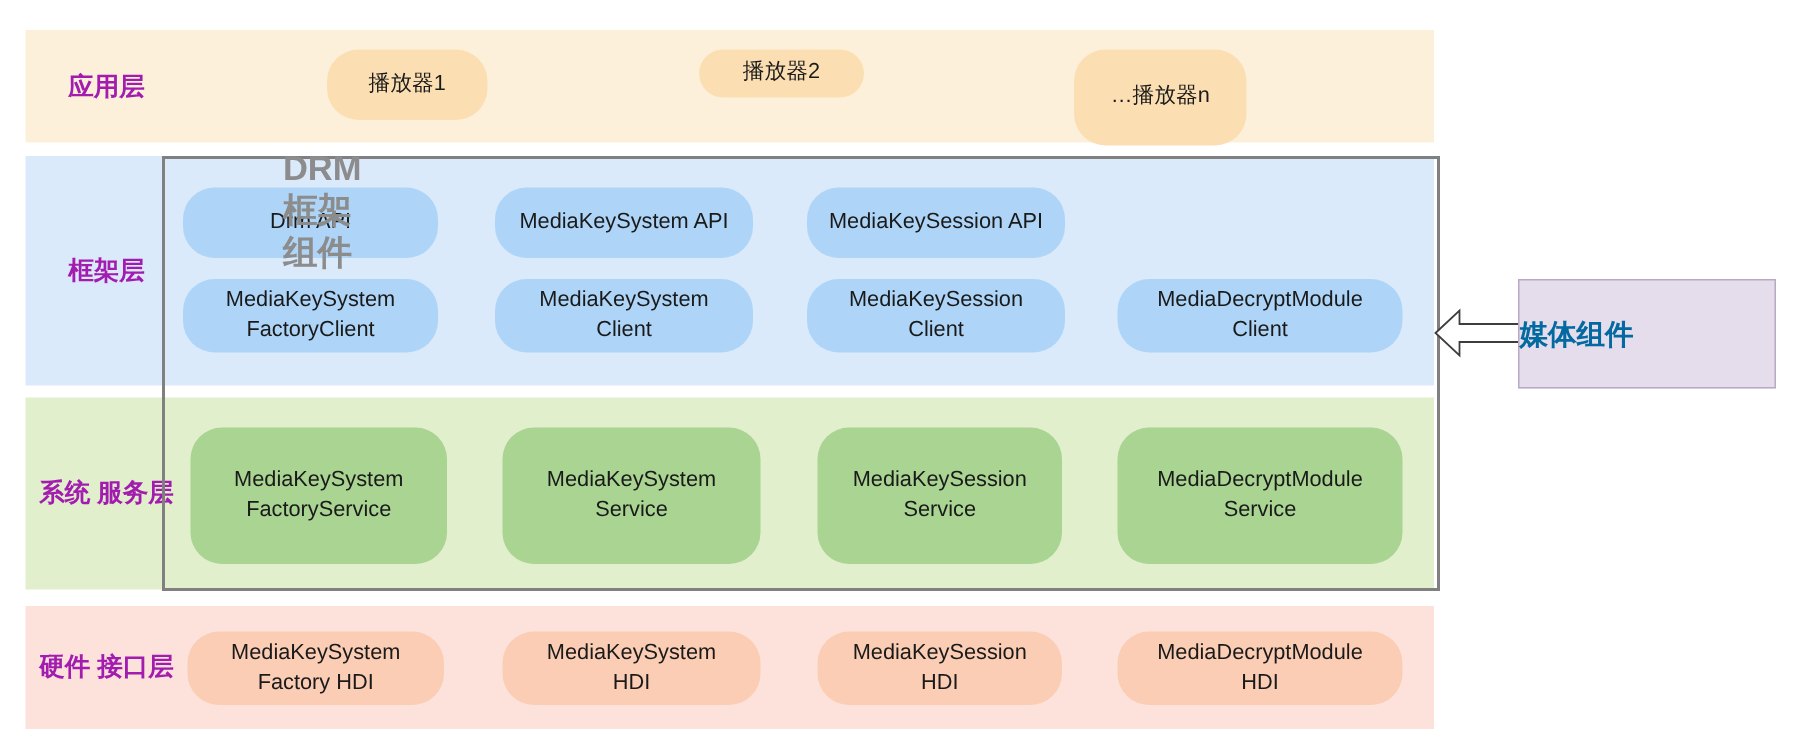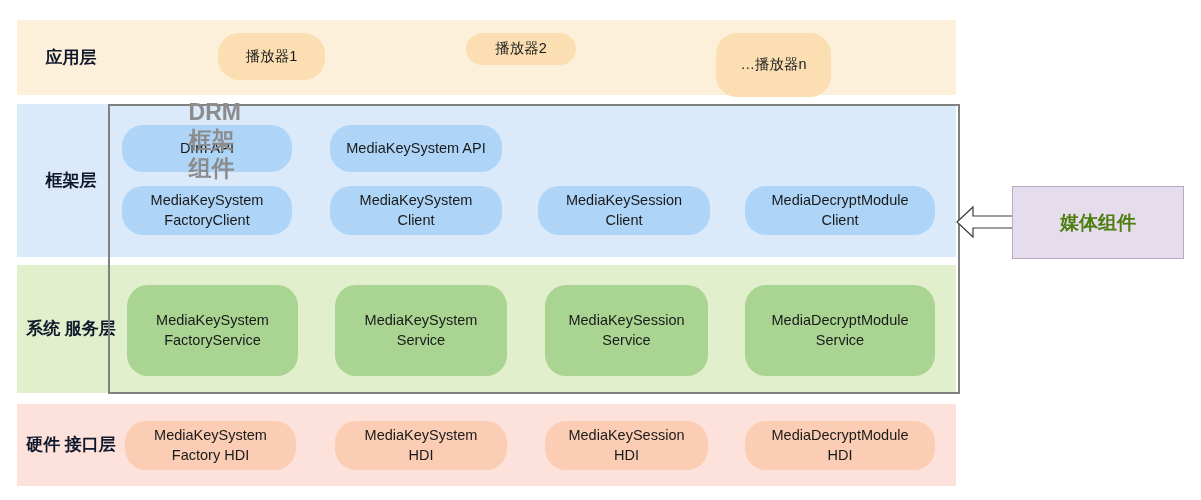--- a/index.html
+++ b/index.html
@@ -36,21 +36,21 @@
   .layer-title {
     position: absolute;
     left: 0;
     width: 108px;
     display: flex;
     align-items: center;
     justify-content: center;
     text-align: center;
     font-weight: bold;
     font-size: 17px;
-    color: #0f172a;
+    color: #a21caf;
     line-height: 1.28;
     top: 0;
     bottom: 0;
   }
 
   
   .drm-outline {
     position: absolute;
     left: 108px;
     top: 104px;
@@ -104,24 +104,23 @@
     position: absolute;
     left: 1012px;
     top: 186px;
     width: 172px;
     height: 73px;
     box-sizing: border-box;
     background: #e6ddec;
     border: 1px solid #b8a9c4;
     display: flex;
     align-items: center;
-    justify-content: center;
     font-weight: bold;
     font-size: 19px;
-    color: #4d7c0f;
+    color: #0369a1;
   }
   .media-arrow {
     position: absolute;
     left: 956px;
     top: 203px;
     width: 58px;
     height: 38px;
   }
 </style>
 </head>
@@ -135,20 +134,21 @@
   <div class="node node-app" style="left:218px; top:33px; width:107px; height:47px;">播放器1</div>
   <div class="node node-app" style="left:466px; top:33px; width:110px; height:32px;">播放器2</div>
   <div class="node node-app" style="left:716px; top:33px; width:115px; height:64px;">…播放器n</div>
 
   <div class="band band-frame">
     <div class="layer-title">框架层</div>
   </div>
 
   <div class="node node-frame" style="left:122px; top:125px; width:170px; height:47px;">Drm API</div>
   <div class="node node-frame" style="left:330px; top:125px; width:172px; height:47px;">MediaKeySystem API</div>
+  <div class="node node-frame" style="left:538px; top:125px; width:172px; height:47px;">MediaKeySession API</div>
 
   <div class="node node-frame" style="left:122px; top:186px; width:170px; height:49px;">MediaKeySystem
 FactoryClient</div>
   <div class="node node-frame" style="left:330px; top:186px; width:172px; height:49px;">MediaKeySystem
 Client</div>
   <div class="node node-frame" style="left:538px; top:186px; width:172px; height:49px;">MediaKeySession
 Client</div>
   <div class="node node-frame" style="left:745px; top:186px; width:190px; height:49px;">MediaDecryptModule
 Client</div>
 

